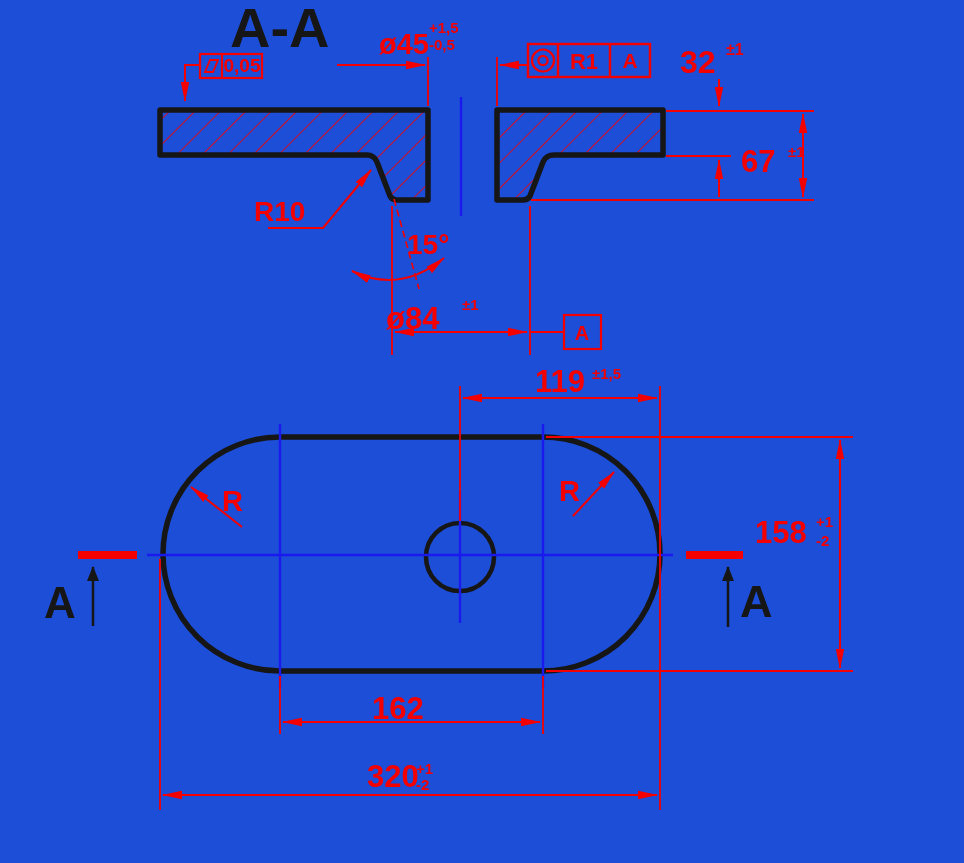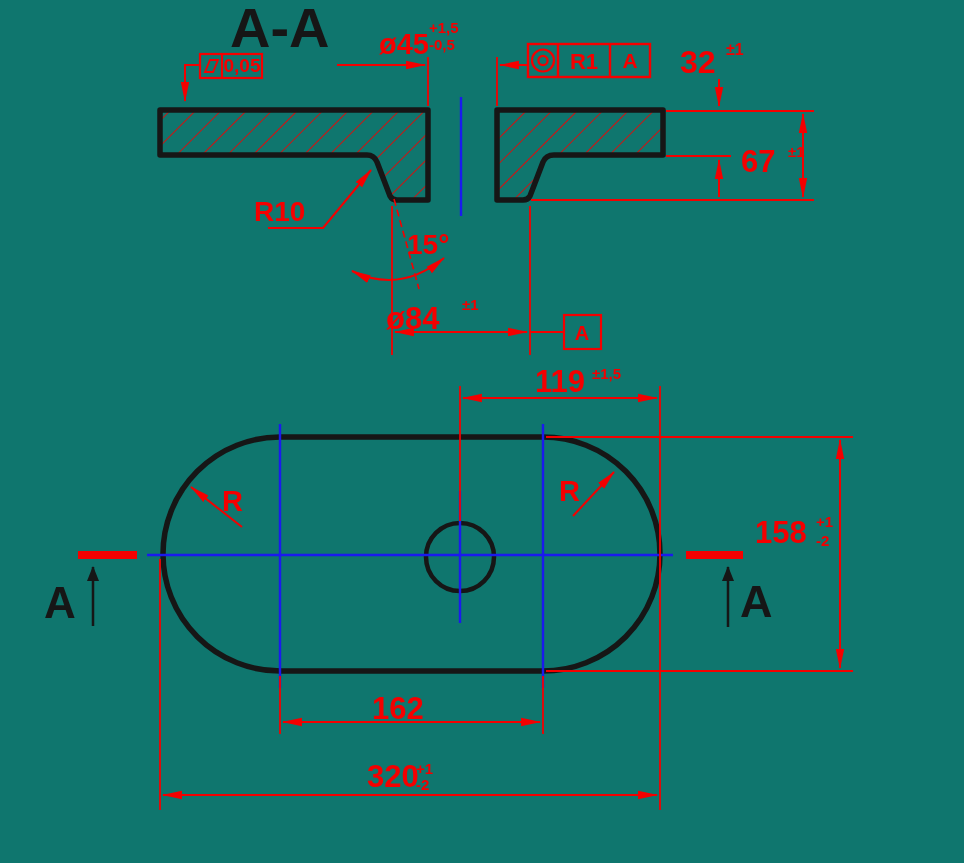--- a/index.html
+++ b/index.html
@@ -1,16 +1,16 @@
 <!DOCTYPE html>
 <html><head>
 <meta charset="utf-8">
 <style>
   html,body{margin:0;padding:0;background:#ffffff;}
-  .stage{position:relative;width:964px;height:863px;background:#0f766e;overflow:hidden;
+  .stage{position:relative;width:964px;height:863px;background:#1d4ed8;overflow:hidden;
          font-family:"Liberation Sans",sans-serif;}
   svg text{font-family:"Liberation Sans",sans-serif;font-weight:bold;}
   .dim{fill:#f40000;}
   .blk{fill:#161616;}
 </style>
 </head>
 <body>
 
 <div class="stage">
 <svg width="964" height="863" viewBox="0 0 964 863">

